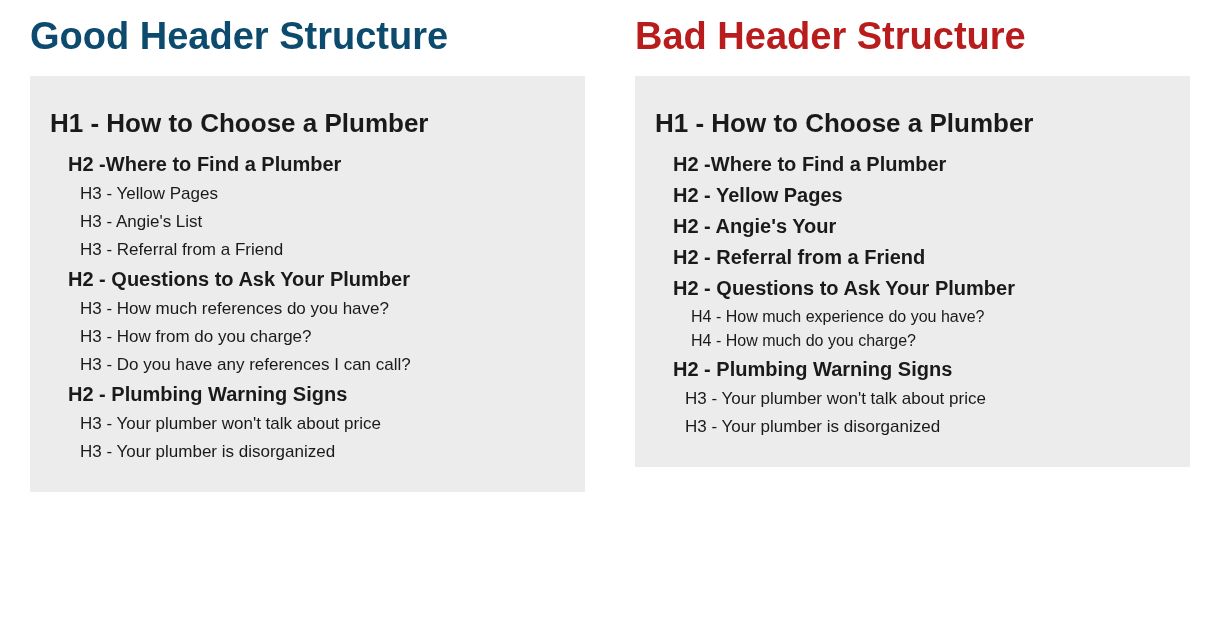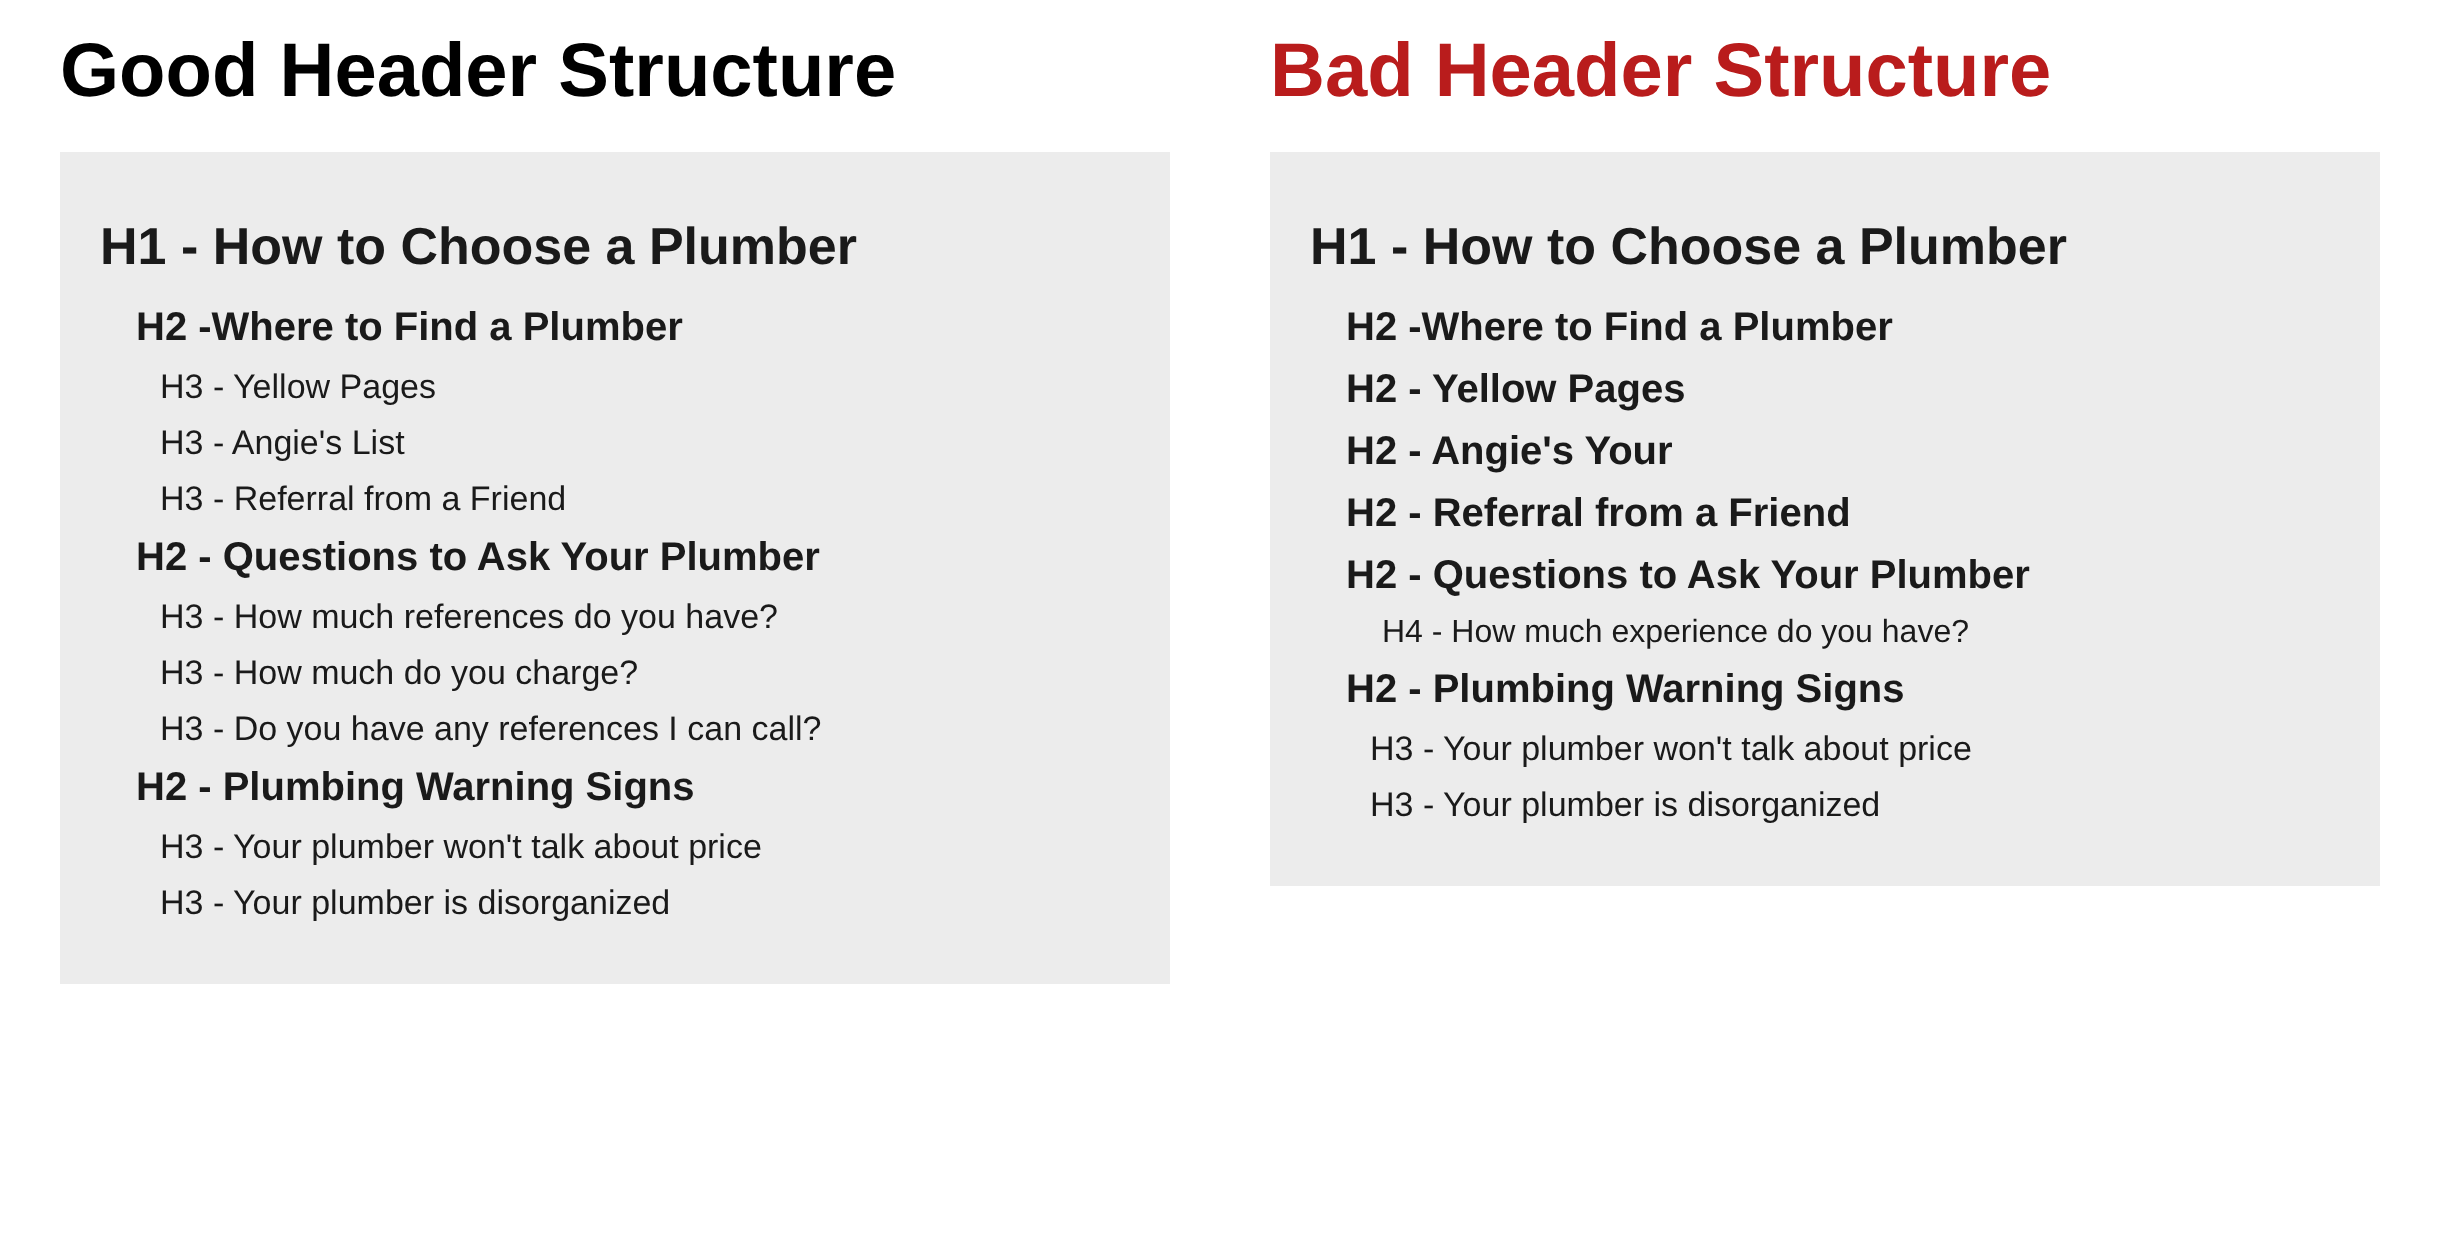--- a/index.html
+++ b/index.html
@@ -21,21 +21,21 @@
     .column {
       flex: 1;
     }
     .panel-title {
       font-size: 38px;
       font-weight: bold;
       margin-bottom: 18px;
       padding-left: 0;
     }
     .panel-title.good {
-      color: #000000;
+      color: #0c4a6e;
     }
     .panel-title.bad {
       color: #b91c1c;
     }
     .panel {
       background: #ececec;
       padding: 32px 20px 22px 20px;
       color: #1a1a1a;
     }
     .h1line {
@@ -72,35 +72,36 @@
   <div class="column">
     <div class="panel-title good">Good Header Structure</div>
     <div class="panel">
         <div class="h1line">H1 - How to Choose a Plumber</div>
         <div class="h2line">H2 -Where to Find a  Plumber</div>
         <div class="h3line">H3 - Yellow Pages</div>
         <div class="h3line">H3 - Angie's List</div>
         <div class="h3line">H3 - Referral from a Friend</div>
         <div class="h2line">H2 - Questions to Ask Your Plumber</div>
         <div class="h3line">H3 - How much references do you have?</div>
-        <div class="h3line">H3 - How much do you charge?</div>
+        <div class="h3line">H3 - How from do you charge?</div>
         <div class="h3line">H3 - Do you have any references I can call?</div>
         <div class="h2line">H2 - Plumbing Warning Signs</div>
         <div class="h3line">H3 - Your plumber won't talk about price</div>
         <div class="h3line">H3 - Your plumber is disorganized</div>
       </div>
   </div>
   <div class="column">
     <div class="panel-title bad">Bad Header Structure</div>
     <div class="panel">
         <div class="h1line">H1 - How to Choose a Plumber</div>
         <div class="h2line">H2 -Where to Find a  Plumber</div>
         <div class="h2line">H2 - Yellow Pages</div>
         <div class="h2line">H2 - Angie's Your</div>
         <div class="h2line">H2 - Referral from a Friend</div>
         <div class="h2line">H2 - Questions to Ask Your Plumber</div>
         <div class="h4line">H4 - How much experience do you have?</div>
+        <div class="h4line">H4 - How much do you charge?</div>
         <div class="h2line">H2 - Plumbing Warning Signs</div>
         <div class="h3line">H3 - Your plumber won't talk about price</div>
         <div class="h3line">H3 - Your plumber is disorganized</div>
       </div>
   </div>
 </div>
 
 </body></html>

